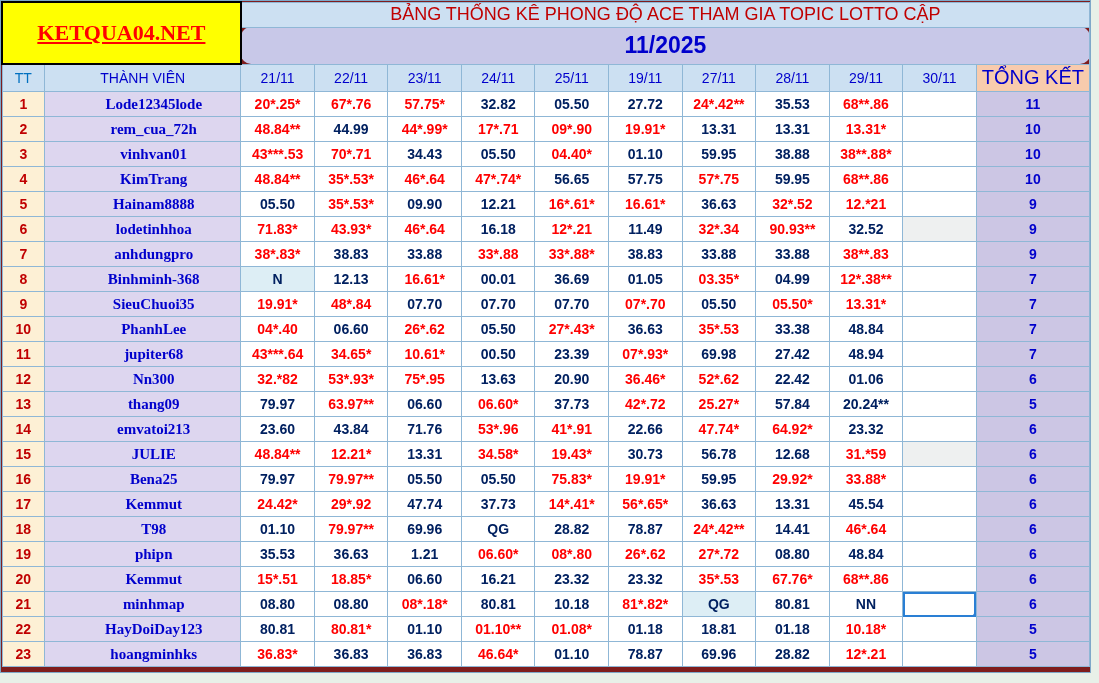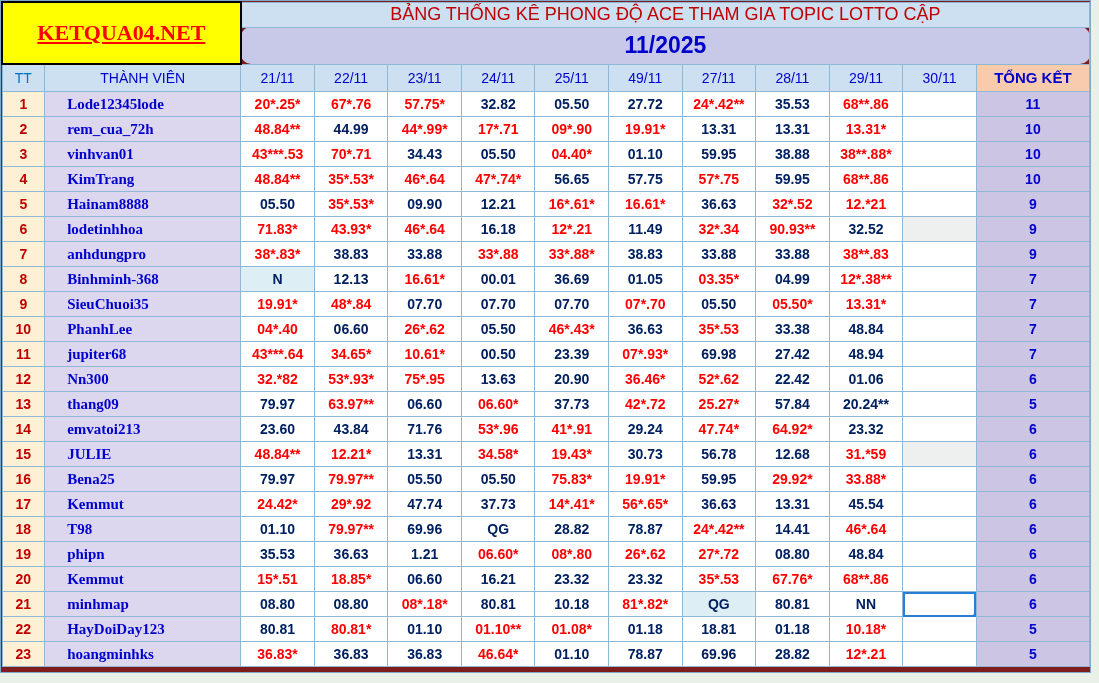--- a/index.html
+++ b/index.html
@@ -68,39 +68,39 @@
     background:#cce0f2;
     color:#0000cc;
     font-weight:normal;
     font-size:14px;
     height:26px;
   }
   .hdr-tt{color:#0070c0;}
   .hdr-total{
     background:#f8cbad;
     color:#0000cc;
-    font-weight:bold;
-    font-size:15px;
+    font-weight:normal;
+    font-size:20px;
     margin-top:39px;
   }
 
   
   tr.row{height:25px;}
   .idx{
     background:#fdf0d5;
     color:#c00000;
     font-weight:bold;
     font-size:14px;
   }
   .name{
     background:#ddd6ef;
     color:#0000cc;
     font-weight:bold;
     font-size:15px;
-    text-align:left;
+    text-align:center;
     padding-left:22px;
     font-family:"Liberation Serif", serif;
   }
   .cell{
     background:#ffffff;
     font-weight:bold;
     font-size:14px;
     font-family:"Liberation Sans", sans-serif;
   }
   .cell.blue{color:#002060;}
@@ -163,21 +163,21 @@
         <td class="month-cell" colspan="11">11/2025</td>
       </tr>
       <tr>
         <td class="hdr hdr-tt">TT</td>
         <td class="hdr">THÀNH VIÊN</td>
         <td class="hdr">21/11</td>
         <td class="hdr">22/11</td>
         <td class="hdr">23/11</td>
         <td class="hdr">24/11</td>
         <td class="hdr">25/11</td>
-        <td class="hdr">49/11</td>
+        <td class="hdr">19/11</td>
         <td class="hdr">27/11</td>
         <td class="hdr">28/11</td>
         <td class="hdr">29/11</td>
         <td class="hdr">30/11</td>
         <td class="hdr-total">TỔNG KẾT</td>
       </tr>
     </tbody>
     <tbody id="rows-body">
         <tr class="row">
           <td class="idx">1</td>
@@ -314,21 +314,21 @@
           <td class="cell empty"></td>
           <td class="total">7</td>
         </tr>
         <tr class="row">
           <td class="idx">10</td>
           <td class="name">PhanhLee</td>
           <td class="cell red">04*.40</td>
           <td class="cell blue">06.60</td>
           <td class="cell red">26*.62</td>
           <td class="cell blue">05.50</td>
-          <td class="cell red">46*.43*</td>
+          <td class="cell red">27*.43*</td>
           <td class="cell blue">36.63</td>
           <td class="cell red">35*.53</td>
           <td class="cell blue">33.38</td>
           <td class="cell blue">48.84</td>
           <td class="cell empty"></td>
           <td class="total">7</td>
         </tr>
         <tr class="row">
           <td class="idx">11</td>
           <td class="name">jupiter68</td>
@@ -375,21 +375,21 @@
           <td class="total">5</td>
         </tr>
         <tr class="row">
           <td class="idx">14</td>
           <td class="name">emvatoi213</td>
           <td class="cell blue">23.60</td>
           <td class="cell blue">43.84</td>
           <td class="cell blue">71.76</td>
           <td class="cell red">53*.96</td>
           <td class="cell red">41*.91</td>
-          <td class="cell blue">29.24</td>
+          <td class="cell blue">22.66</td>
           <td class="cell red">47.74*</td>
           <td class="cell red">64.92*</td>
           <td class="cell blue">23.32</td>
           <td class="cell empty"></td>
           <td class="total">6</td>
         </tr>
         <tr class="row">
           <td class="idx">15</td>
           <td class="name">JULIE</td>
           <td class="cell red">48.84**</td>

